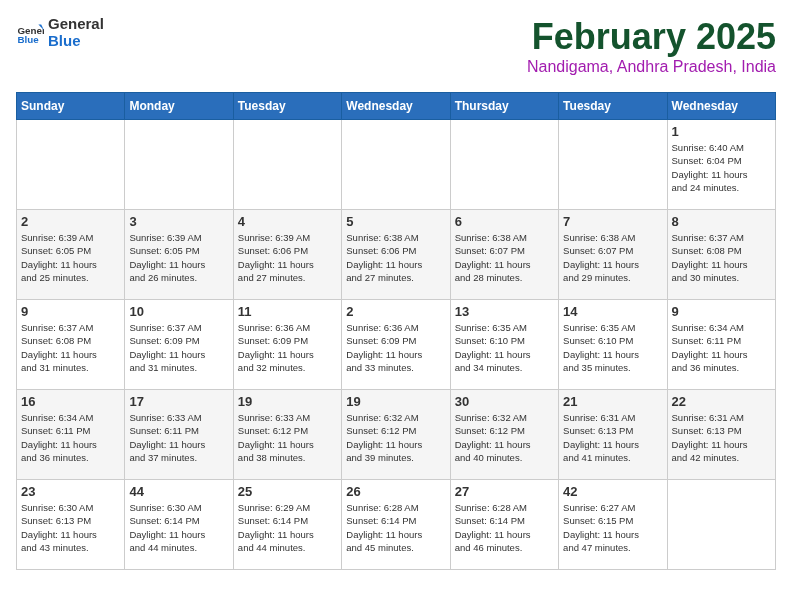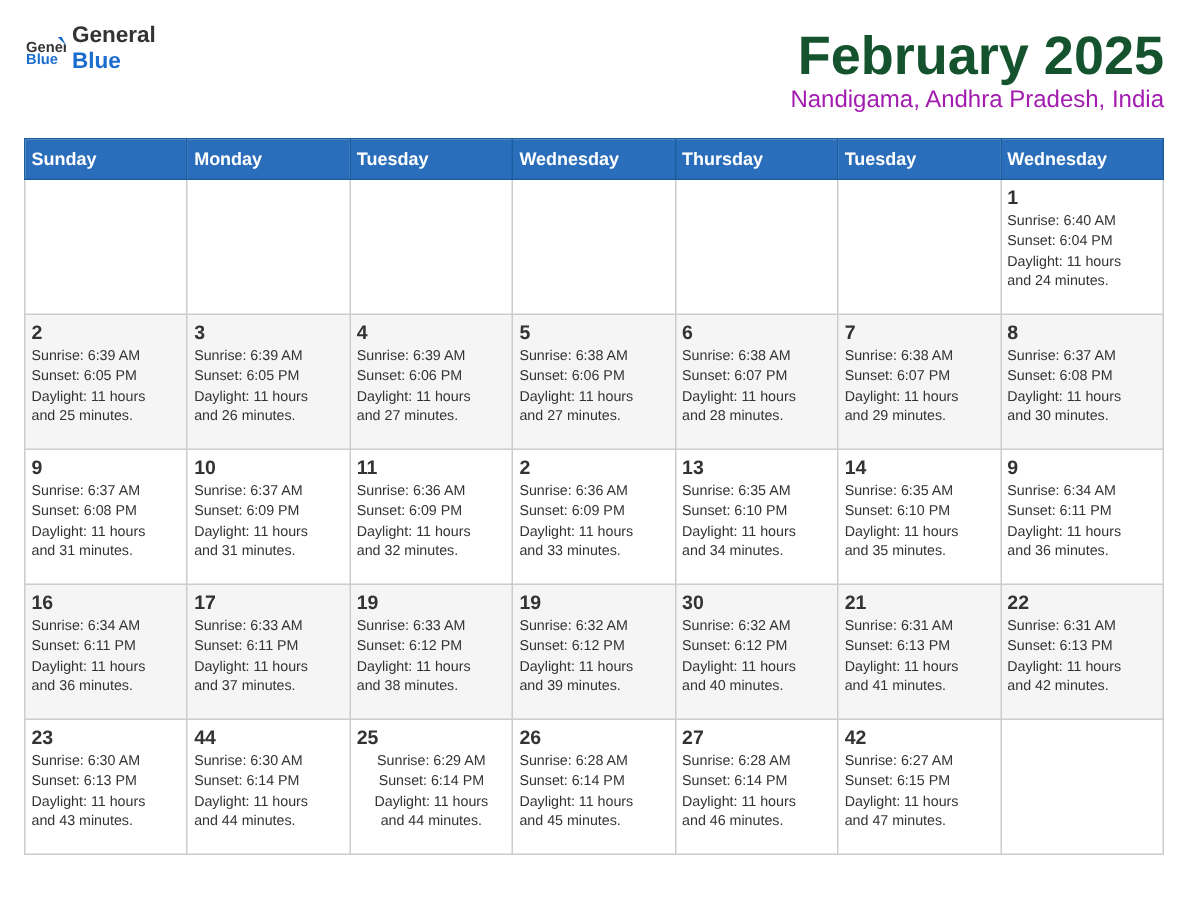--- a/index.html
+++ b/index.html
@@ -278,21 +278,21 @@
         </td>
         <td>
           <span class="day-num">44</span>
           <div class="day-info" style="white-space: pre-line;">Sunrise: 6:30 AM
 Sunset: 6:14 PM
 Daylight: 11 hours
 and 44 minutes.</div>
         </td>
         <td>
           <span class="day-num">25</span>
-          <div class="day-info" style="white-space: pre-line; text-align: center;">Sunrise: 6:29 AM
+          <div class="day-info" style="white-space: pre-line;">Sunrise: 6:29 AM
 Sunset: 6:14 PM
 Daylight: 11 hours
 and 44 minutes.</div>
         </td>
         <td>
           <span class="day-num">26</span>
           <div class="day-info" style="white-space: pre-line;">Sunrise: 6:28 AM
 Sunset: 6:14 PM
 Daylight: 11 hours
 and 45 minutes.</div>

